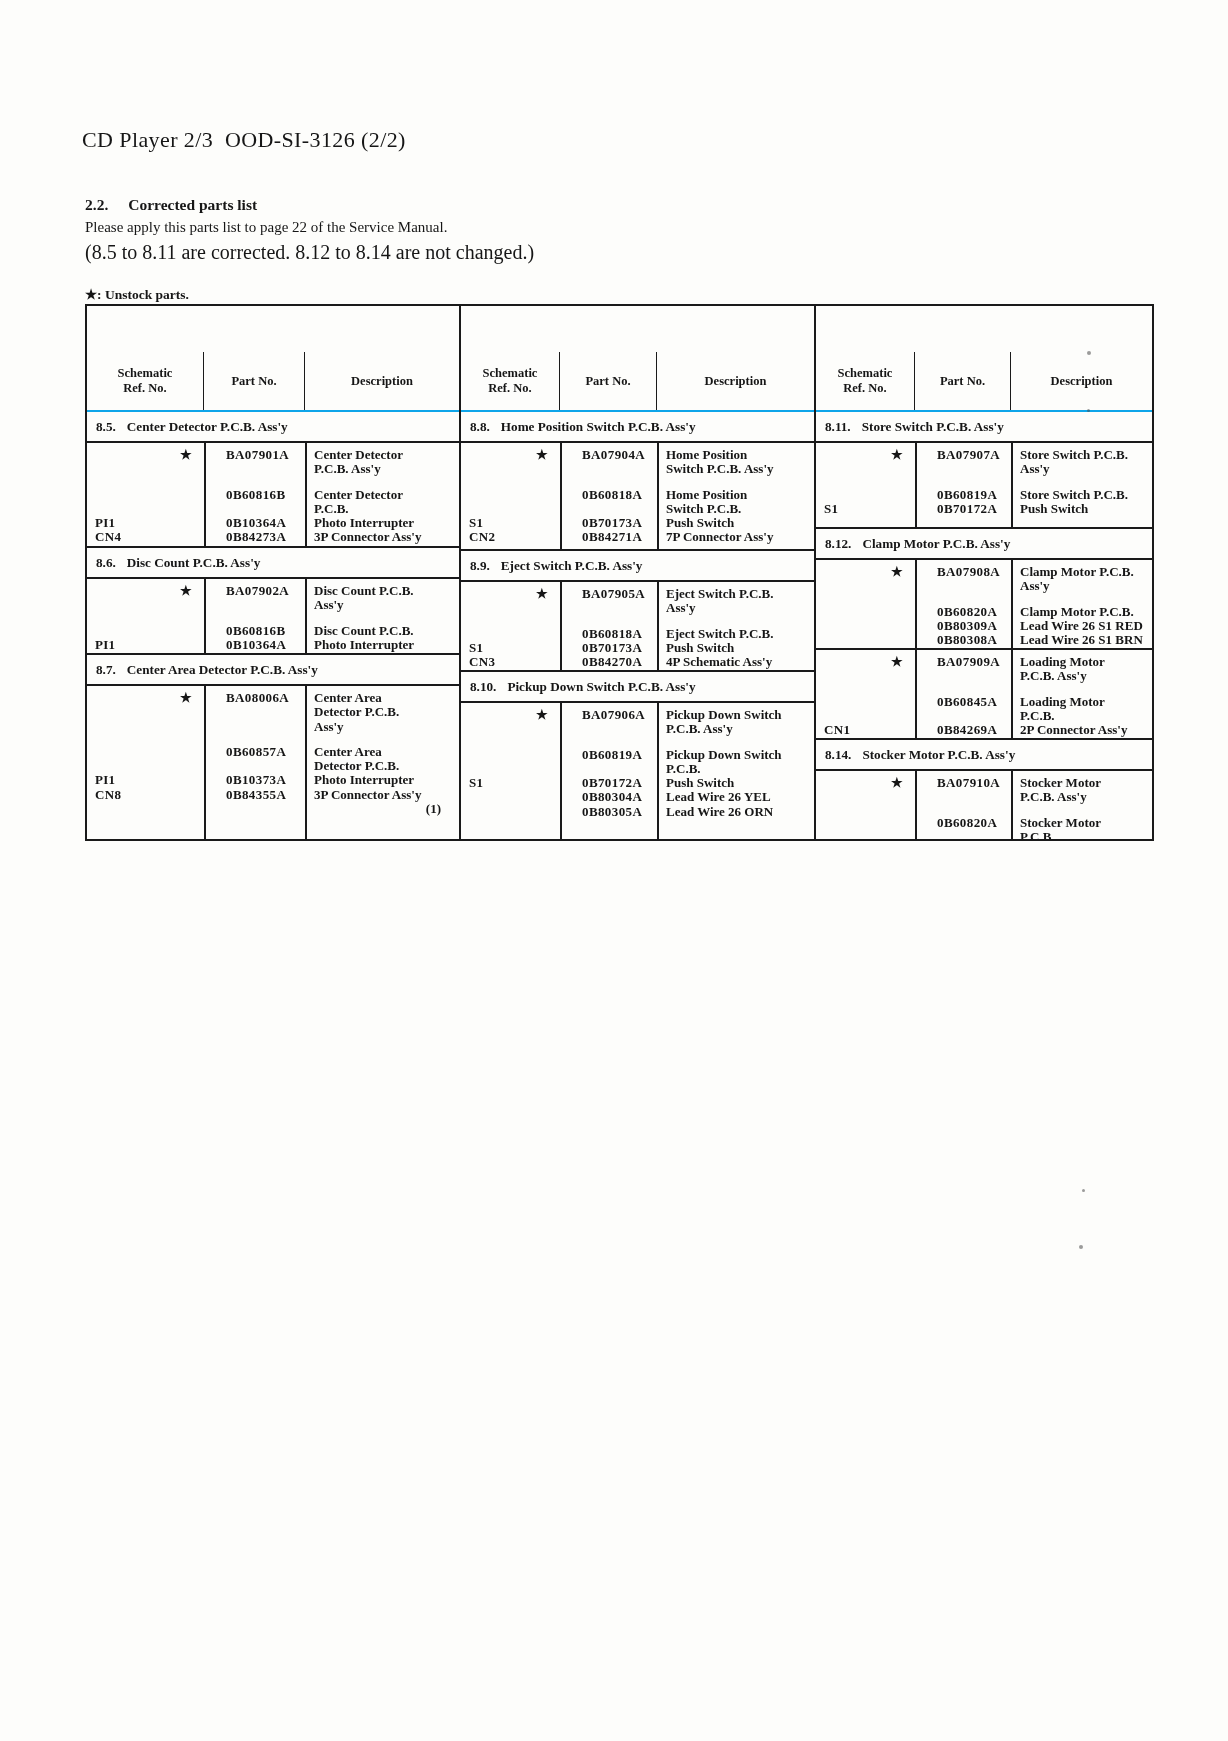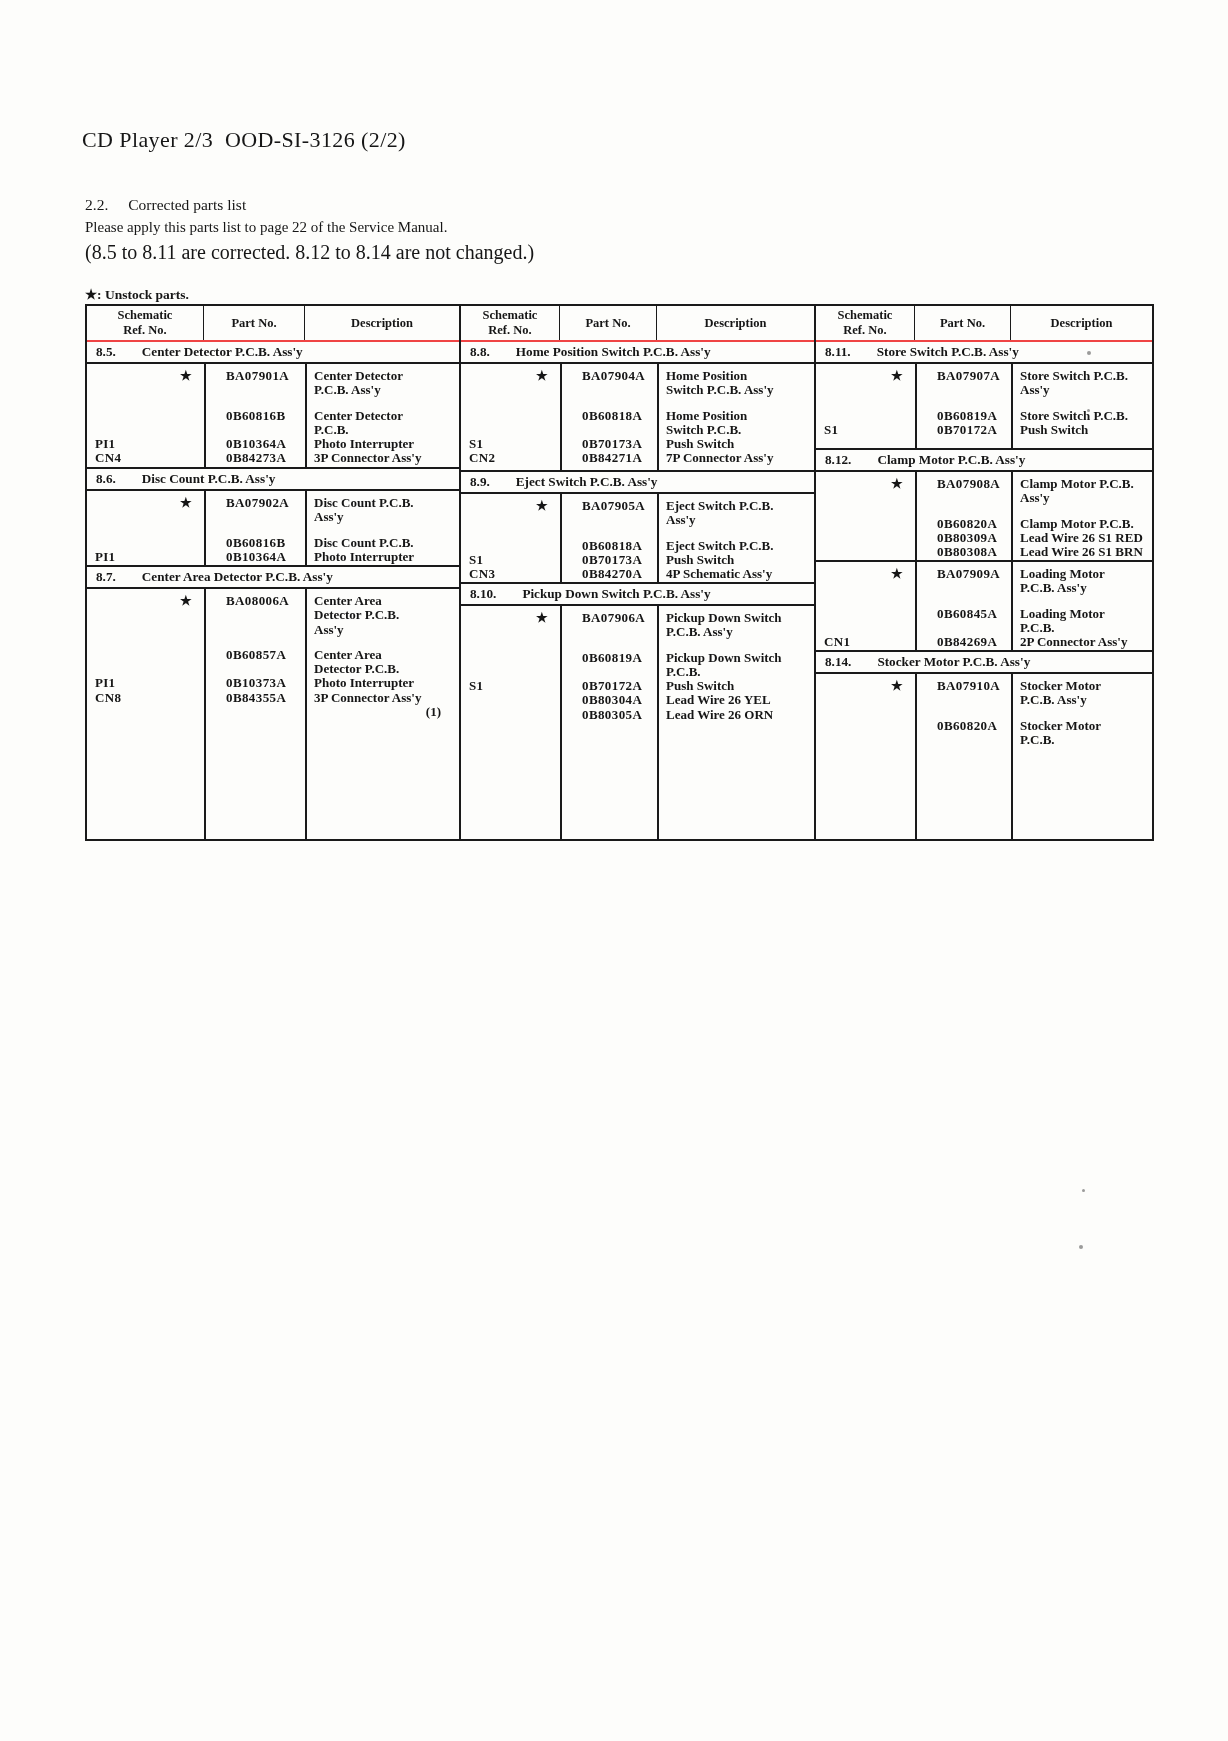--- a/index.html
+++ b/index.html
@@ -5,49 +5,49 @@
   html,body { margin:0; padding:0; background:#d9d9d9; }
   .page {
     position:relative; width:1228px; height:1741px; margin:0 auto;
     background:#fdfdfb; color:#161616; overflow:hidden;
     font-family:"Liberation Serif","DejaVu Serif",serif;
   }
   .doc-header {
     position:absolute; left:82px; top:127px;
     font-size:22px; letter-spacing:.4px; white-space:pre;
   }
-  .sec-heading { position:absolute; left:85px; top:196px; font-size:15.5px; font-weight:normal; }
+  .sec-heading { position:absolute; left:85px; top:196px; font-size:15.5px; font-weight:bold; }
   .sec-heading .num { margin-right:20px; }
   .intro1 { position:absolute; left:85px; top:219px; font-size:15px; }
   .intro2 { position:absolute; left:85px; top:241px; font-size:20px; }
   .legend { position:absolute; left:85px; top:286px; font-size:13.5px; font-weight:bold; }
 
   .parts-table {
     position:absolute; left:85px; top:304px; width:1073px; height:537px;
     display:flex; align-items:stretch;
   }
   .grp {
     border:2px solid #1a1a1a; box-sizing:border-box;
     display:flex; flex-direction:column; background:#fdfdfb;
   }
   .grp + .grp { margin-left:-2px; }
   .headrow {
     display:grid; grid-template-columns:var(--c1) var(--c2) 1fr;
-    height:36px; box-sizing:border-box; border-bottom:2px solid #ef4444;
+    height:60px; box-sizing:border-box; border-bottom:2px solid #0ea5e9;margin-top:46px;
   }
   .headcell {
     display:flex; align-items:center; justify-content:center; text-align:center;
     font-size:12.5px; font-weight:bold; line-height:1.18; white-space:pre-line;
     border-right:1.5px solid #1a1a1a;
   }
   .headcell:last-child { border-right:none; }
   .band {
-    height:22px; box-sizing:border-box; border-bottom:2px solid #1a1a1a;
+    height:31px; box-sizing:border-box; border-bottom:2px solid #1a1a1a;
     display:flex; align-items:center; padding-left:9px;
-    font-size:13.2px; font-weight:bold; white-space:nowrap; overflow:hidden;gap:15px;
+    font-size:13.2px; font-weight:bold; white-space:nowrap; overflow:hidden;
   }
   .band .bnum { margin-right:11px; }
   .sec-data {
     position:relative; box-sizing:border-box; border-bottom:2px solid #1a1a1a;
     overflow:hidden;
   }
   .sec-data.last { flex:1; border-bottom:none; }
   .vline { position:absolute; top:0; bottom:0; width:1.5px; background:#1a1a1a; }
   .vline.v1 { left:var(--c1); }
   .vline.v2 { left:calc(var(--c1) + var(--c2)); }

